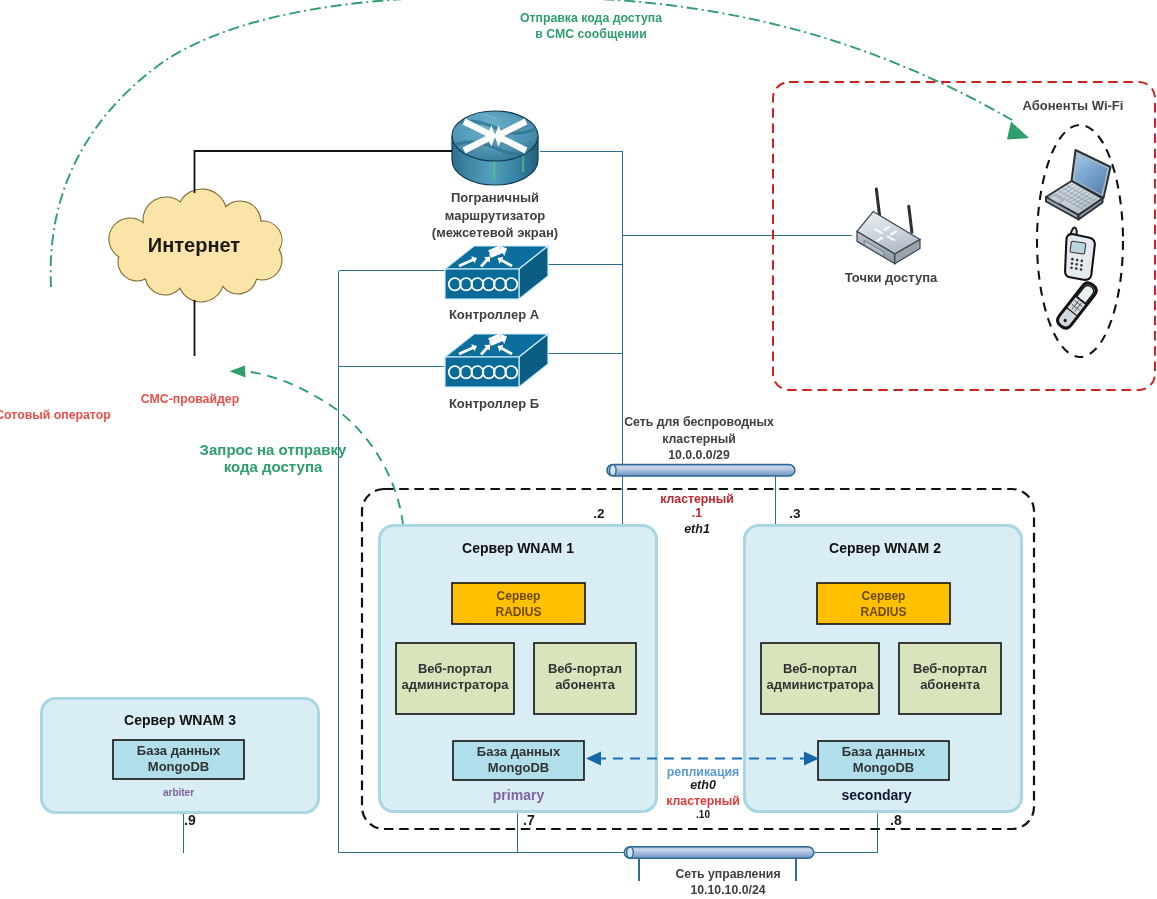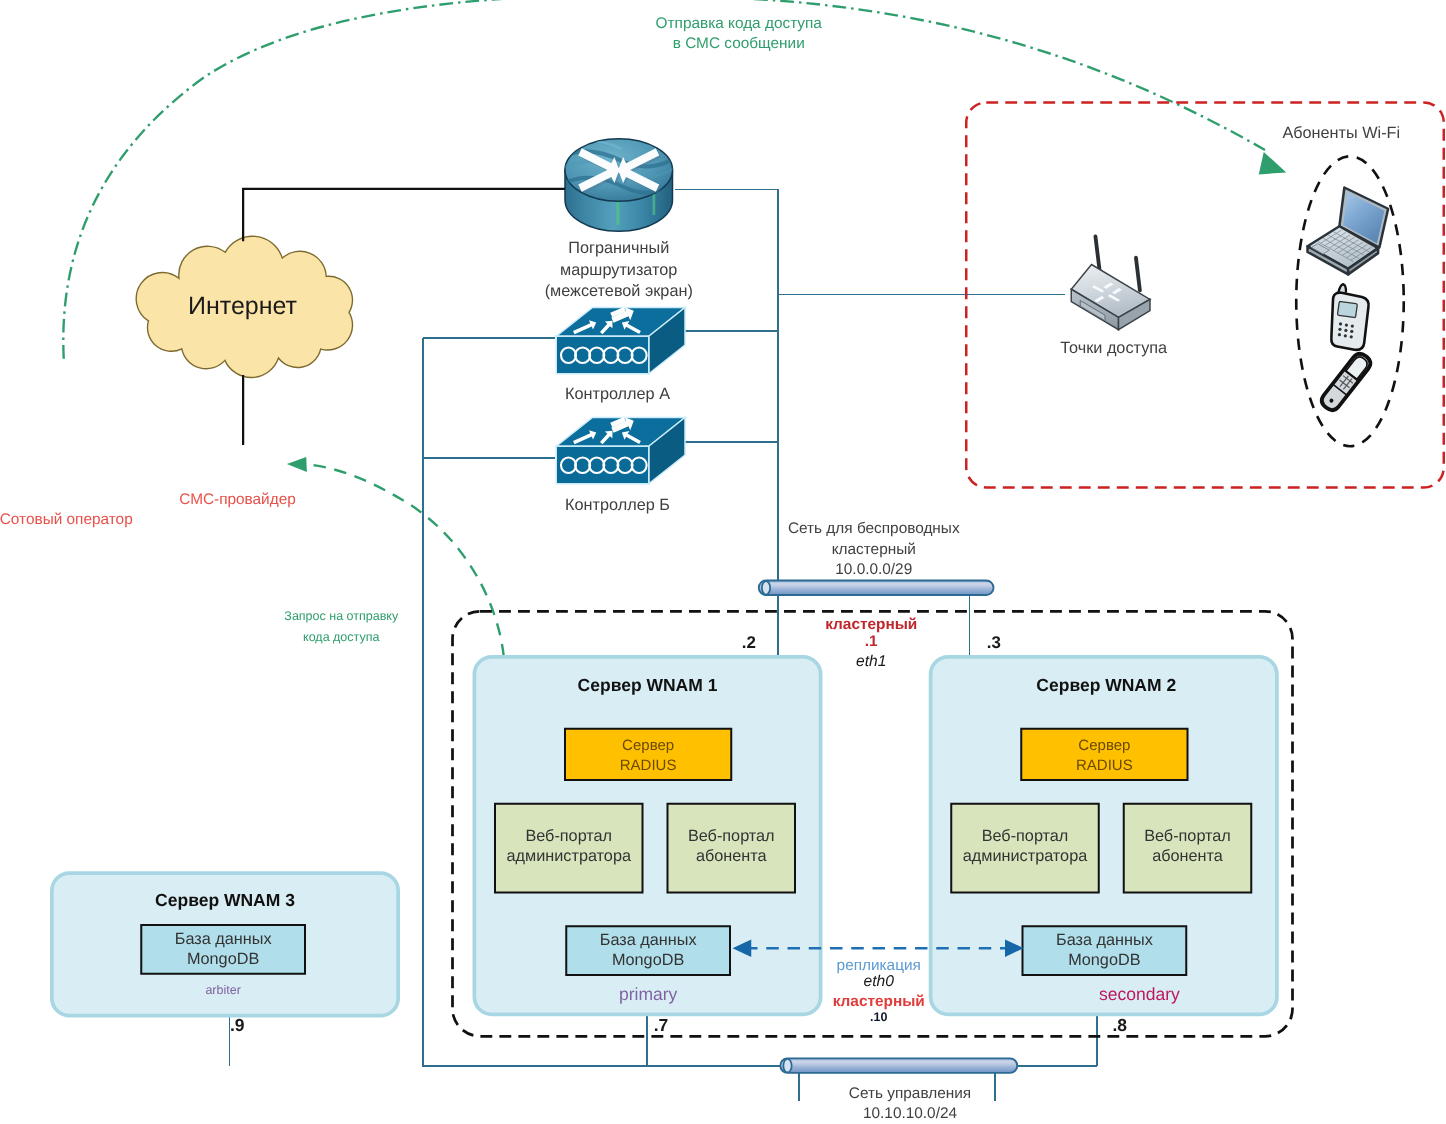--- a/index.html
+++ b/index.html
@@ -1,20 +1,20 @@
 <!DOCTYPE html>
 <html><head>
 <meta charset="utf-8">
 <style>
   html,body{margin:0;padding:0;background:#ffffff;}
   #page{position:relative;width:1157px;height:899px;overflow:hidden;background:#fff;
         font-family:"Liberation Sans",sans-serif;}
   svg{position:absolute;left:0;top:0;}
   .lbl{position:absolute;font-family:"Liberation Sans",sans-serif;text-align:center;line-height:1.28;
-       white-space:nowrap;}
+       white-space:nowrap;font-weight:bold;}
   .lbl > .ln{display:block;line-height:inherit;}
 
 </style>
 </head>
 <body>
 
 <div id="page">
 <svg width="1157" height="899" viewBox="0 0 1157 899">
   <defs>
     <linearGradient id="busGrad" x1="0" y1="0" x2="0" y2="1">
@@ -319,21 +319,21 @@
 <div class="lbl" style="left:801px;top:270px;width:180px;font-size:13px;color:#404040;">Точки доступа</div>
 <div class="lbl" style="left:983px;top:98px;width:180px;font-size:13px;color:#404040;">Абоненты Wi-Fi</div>
 
 <div class="lbl" style="left:-22px;top:408px;width:150px;font-size:12.3px;color:#E8504A;">Сотовый оператор</div>
 <div class="lbl" style="left:115px;top:392px;width:150px;font-size:12.3px;color:#E8504A;">СМС-провайдер</div>
 
 <div class="lbl" style="left:451px;top:10px;width:280px;font-size:12.3px;color:#2E9E6C;line-height:16.2px;">
       <span class="ln">Отправка кода доступа</span>
       <span class="ln">в СМС сообщении</span>
     </div>
-<div class="lbl" style="left:178px;top:441px;width:190px;font-size:10px;color:#2E9E6C;line-height:17.2px;margin-top:44px;">
+<div class="lbl" style="left:178px;top:441px;width:190px;font-size:15px;color:#2E9E6C;line-height:17.2px;">
       <span class="ln">Запрос на отправку</span>
       <span class="ln">кода доступа</span>
     </div>
 
 <div class="lbl" style="left:609px;top:414px;width:180px;font-size:12.3px;color:#404040;line-height:16.6px;">
       <span class="ln">Сеть для беспроводных</span>
       <span class="ln">кластерный</span>
       <span class="ln">10.0.0.0/29</span>
     </div>
 <div class="lbl" style="left:638px;top:866px;width:180px;font-size:12.3px;color:#404040;line-height:16.3px;">
@@ -385,21 +385,21 @@
       <span class="ln">администратора</span>
     </div>
 <div class="lbl" style="left:899px;top:661px;width:102px;font-size:13px;color:#333;line-height:16px;">
       <span class="ln">Веб-портал</span>
       <span class="ln">абонента</span>
     </div>
 <div class="lbl" style="left:818px;top:744px;width:131px;font-size:13px;color:#333;line-height:16px;">
       <span class="ln">База данных</span>
       <span class="ln">MongoDB</span>
     </div>
-<div class="lbl" style="left:846px;top:787px;width:131px;font-size:14px;color:#be185d;">secondary</div>
+<div class="lbl" style="left:811px;top:787px;width:131px;font-size:14px;color:#0f172a;">secondary</div>
 
 <div class="lbl" style="left:41px;top:712px;width:278px;font-size:14px;font-weight:bold;color:#111;">Сервер WNAM 3</div>
 <div class="lbl" style="left:113px;top:743px;width:131px;font-size:13px;color:#333;line-height:16px;">
       <span class="ln">База данных</span>
       <span class="ln">MongoDB</span>
     </div>
 <div class="lbl" style="left:113px;top:787px;width:131px;font-size:10px;color:#8064A2;">arbiter</div>
 </div>
 
 </body></html>

